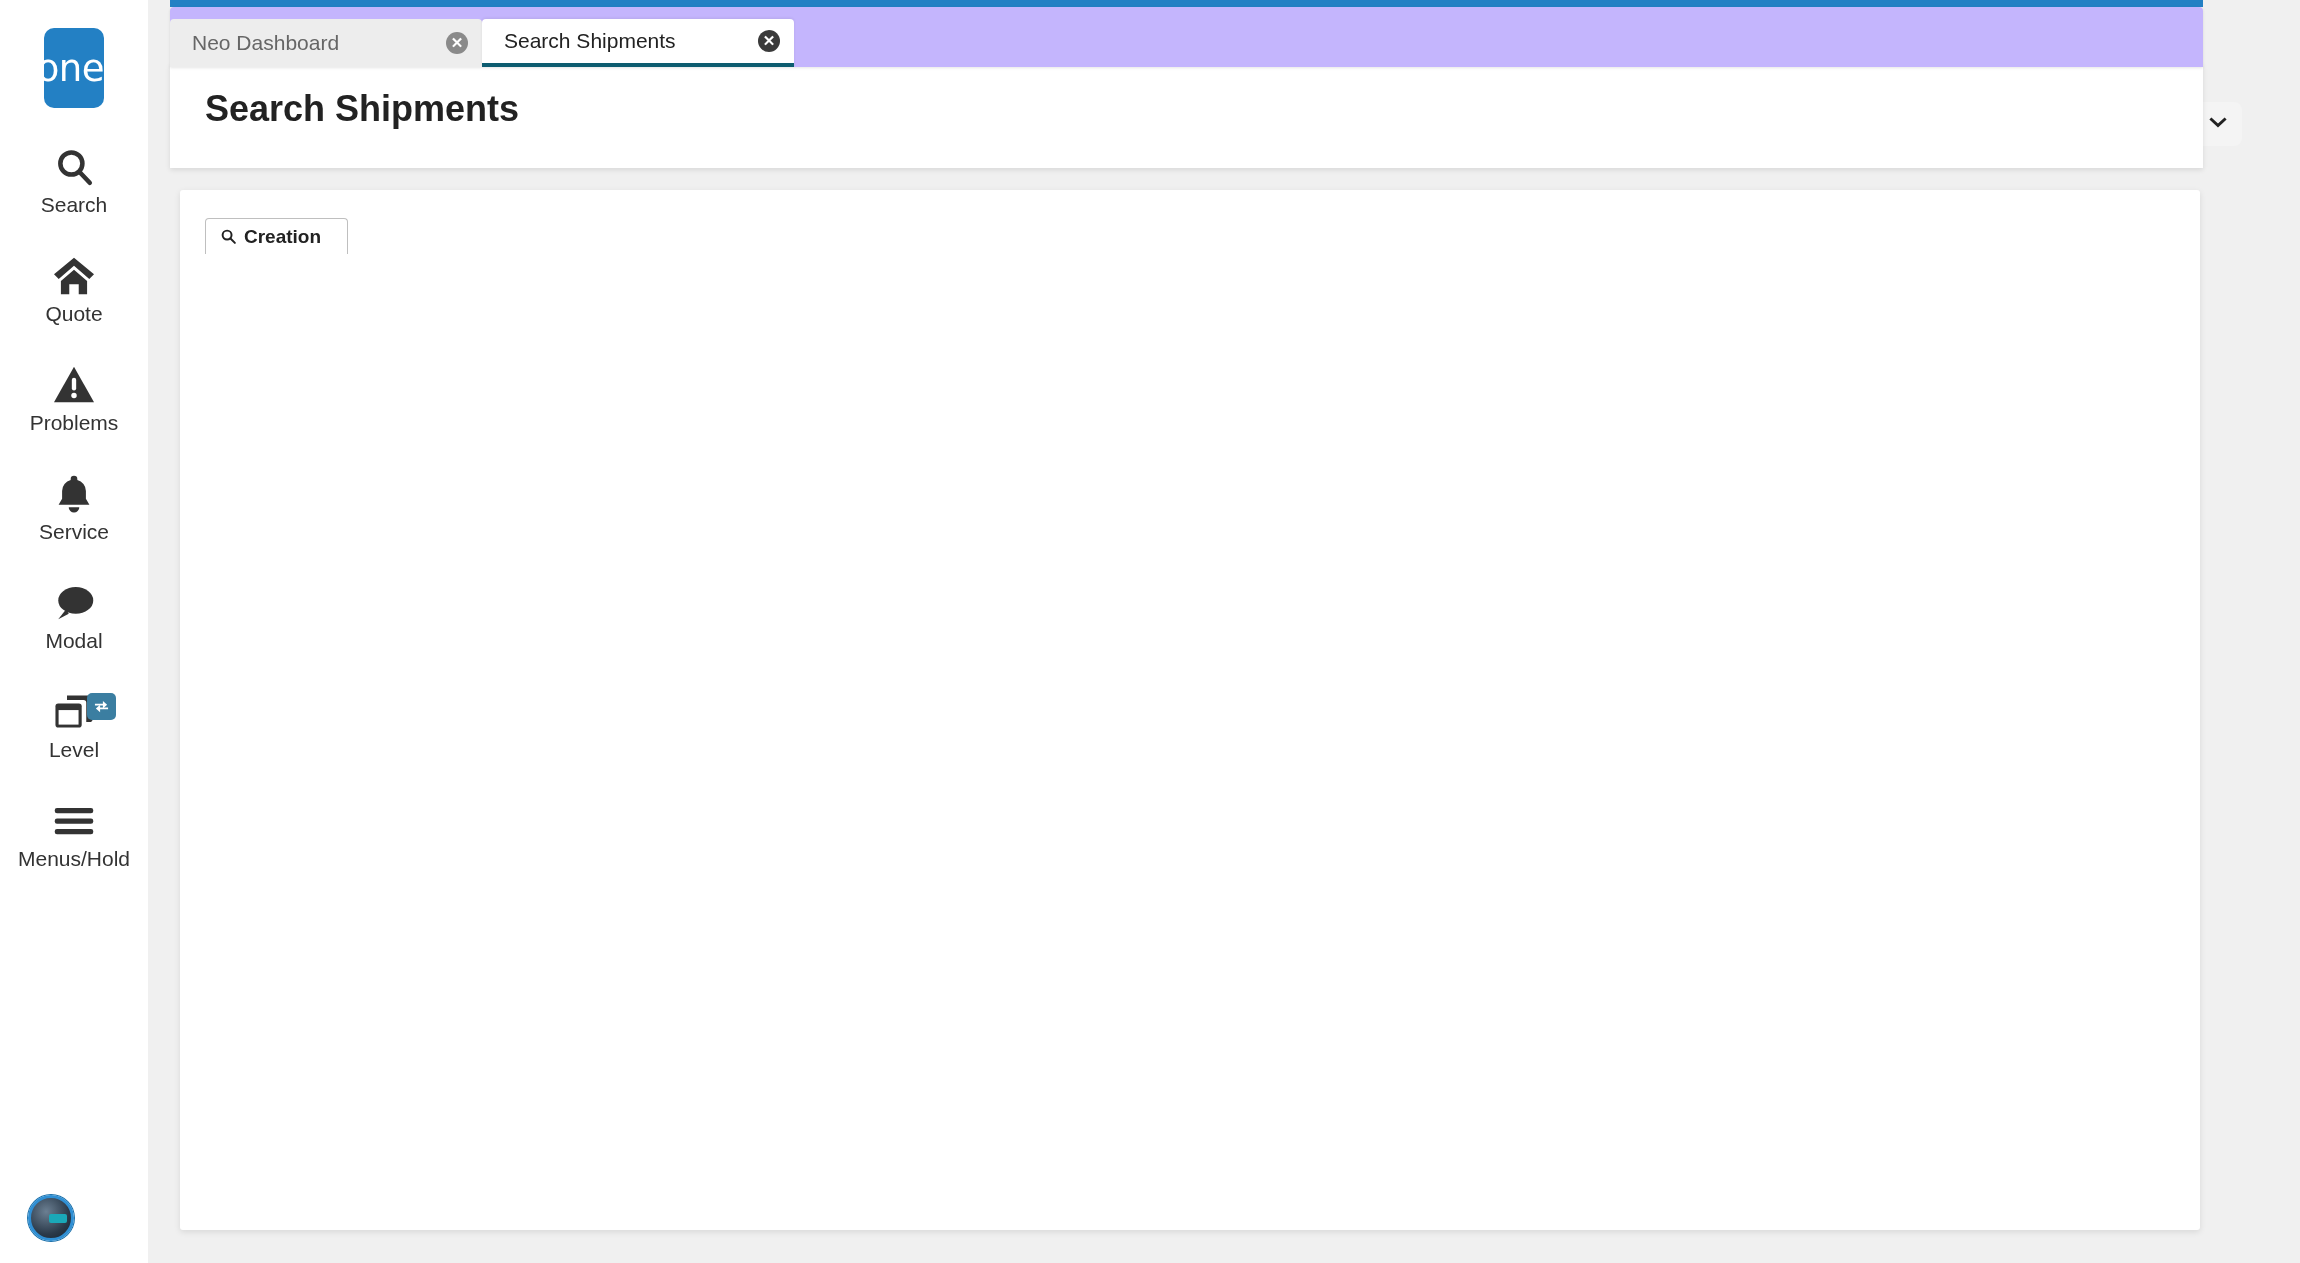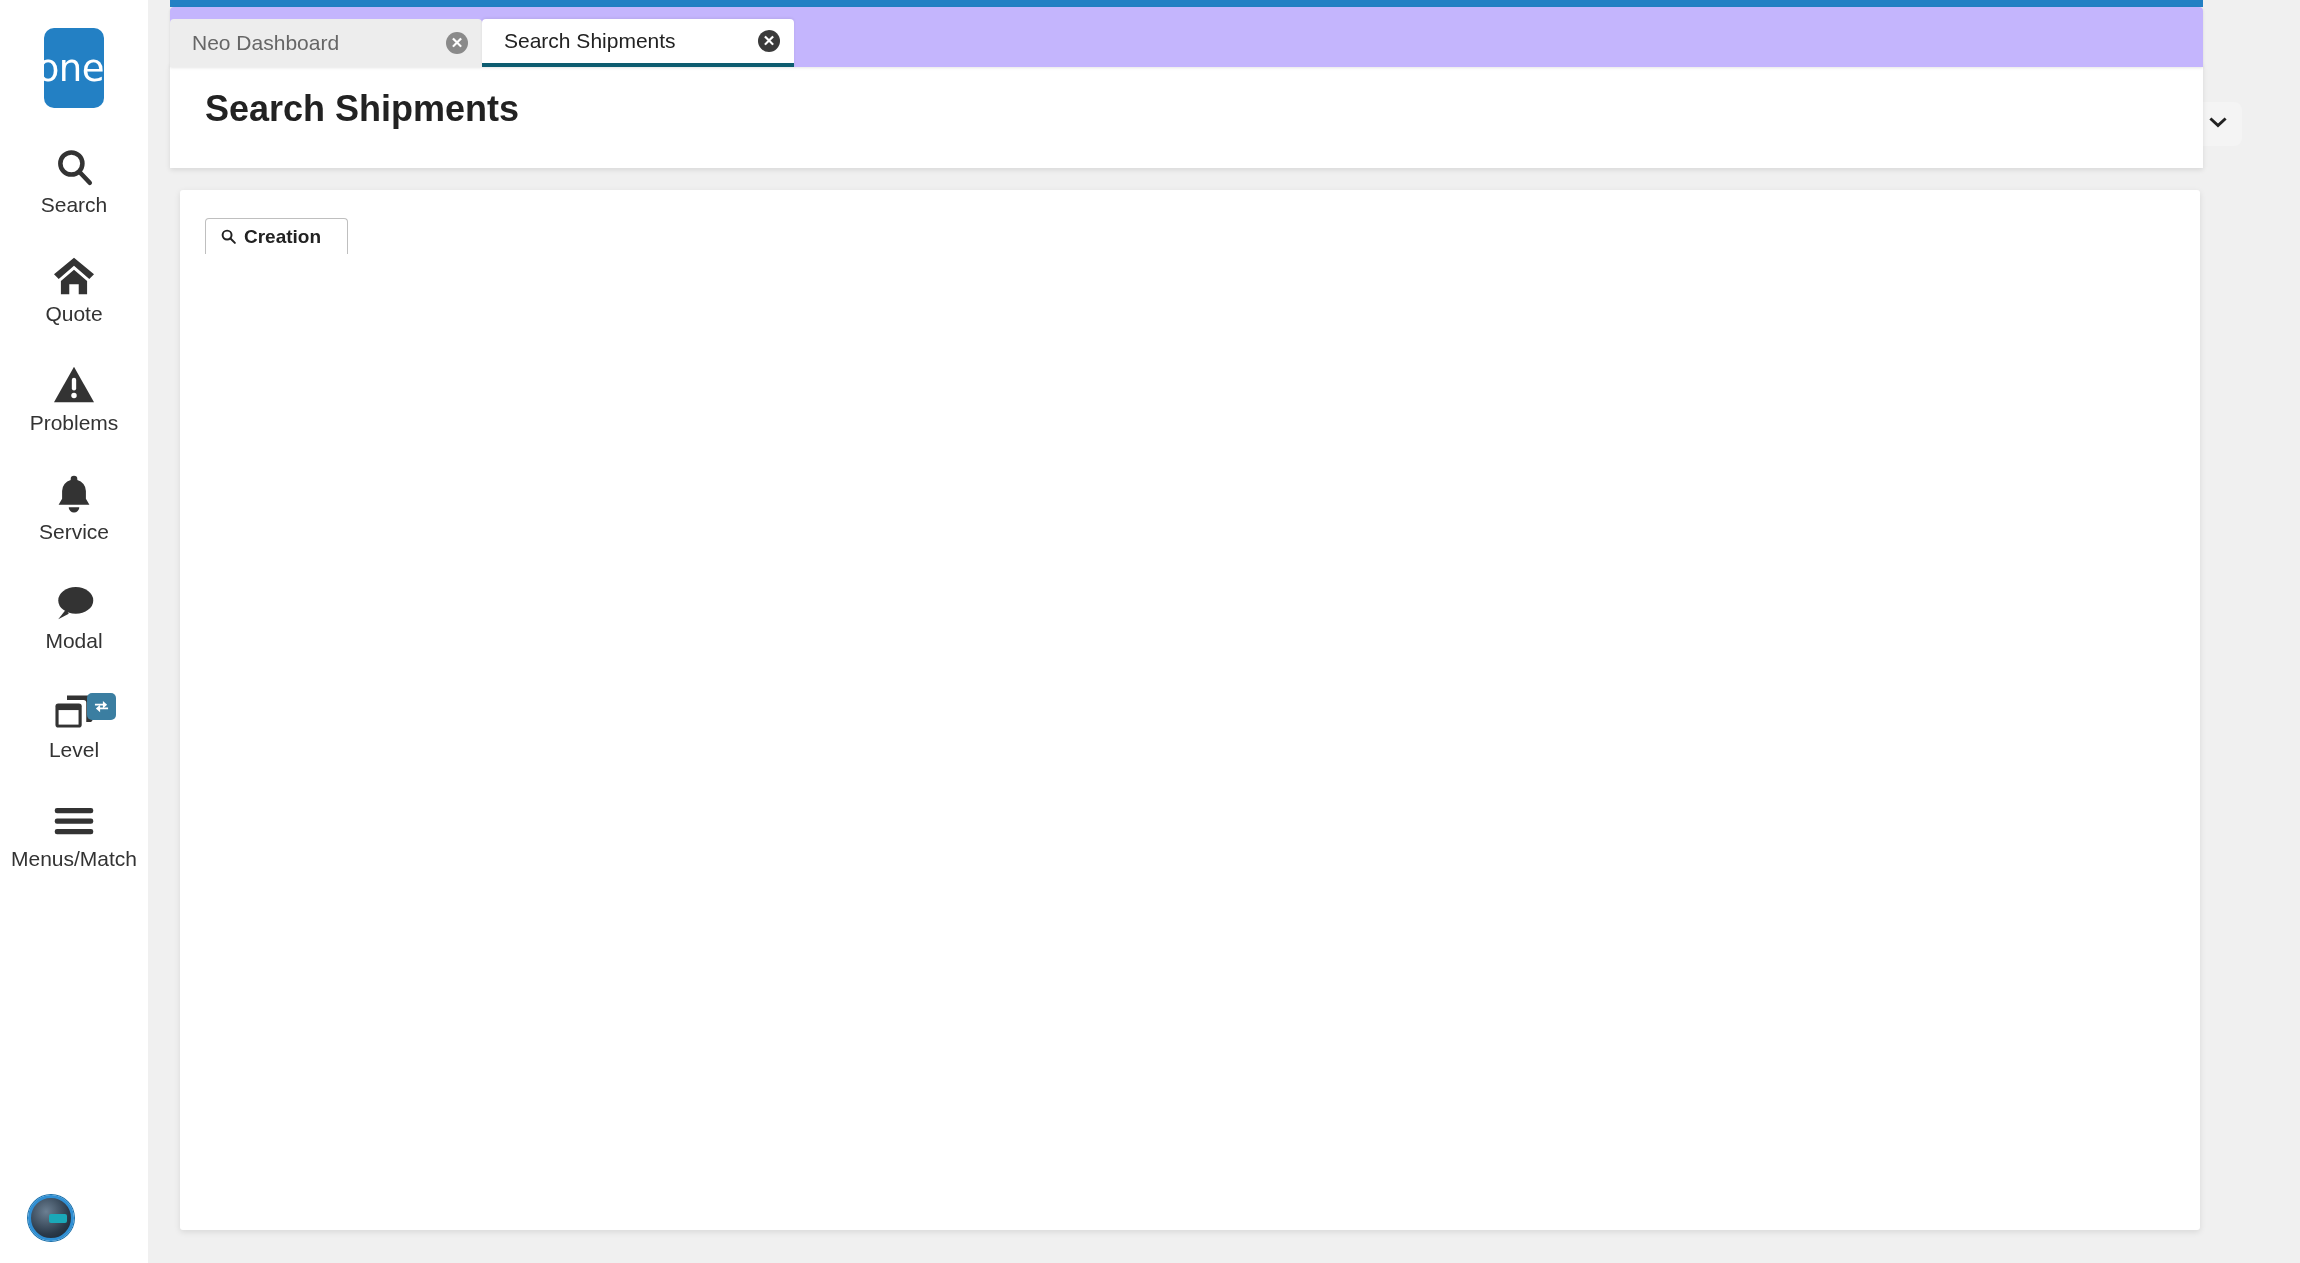--- a/index.html
+++ b/index.html
@@ -308,21 +308,21 @@
   </div>
 
   <div class="rail-item">
     <div class="rail-ico">
       <svg width="42" height="32" viewBox="0 0 24 18" fill="#333">
         <rect x="1" y="1.5" width="22" height="3.1" rx="1.3"></rect>
         <rect x="1" y="7.5" width="22" height="3.1" rx="1.3"></rect>
         <rect x="1" y="13.5" width="22" height="3.1" rx="1.3"></rect>
       </svg>
     </div>
-    <div class="rail-lbl">Menus/Match</div>
+    <div class="rail-lbl">Menus/Hold</div>
   </div>
 
   <div id="ai-assistant"></div>
 </div>
 
 <div id="top-blue-strip"></div>
 
 <div id="tabbar-card">
   <div id="tab-strip">
     <div class="tab inactive">

